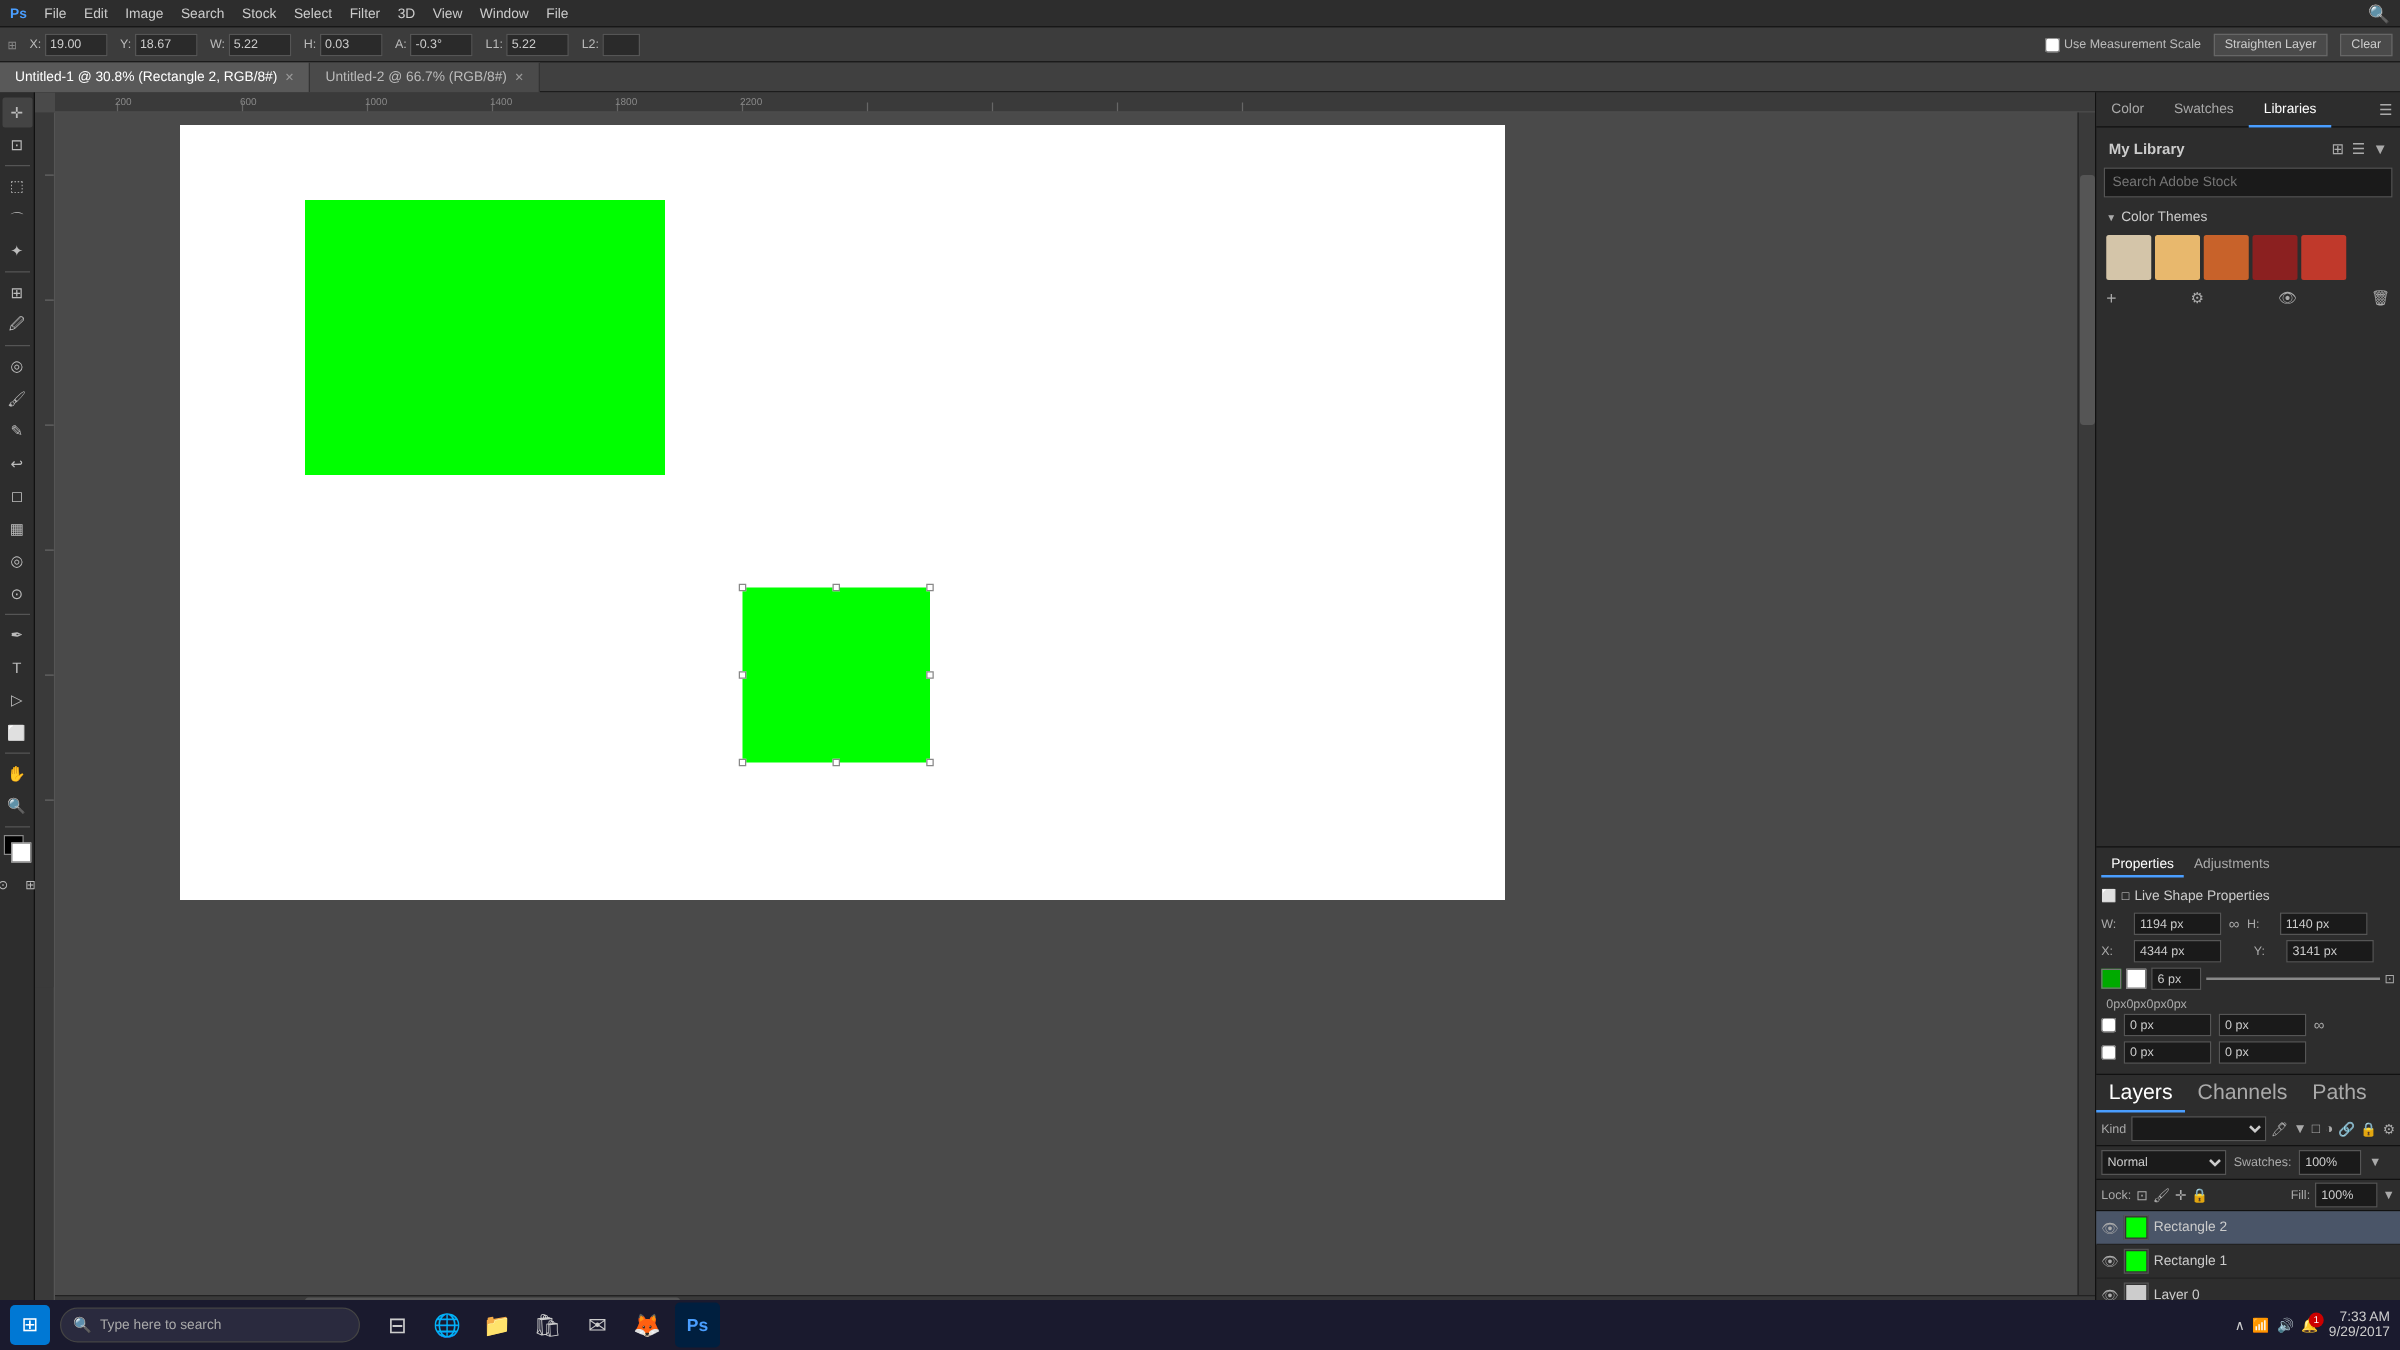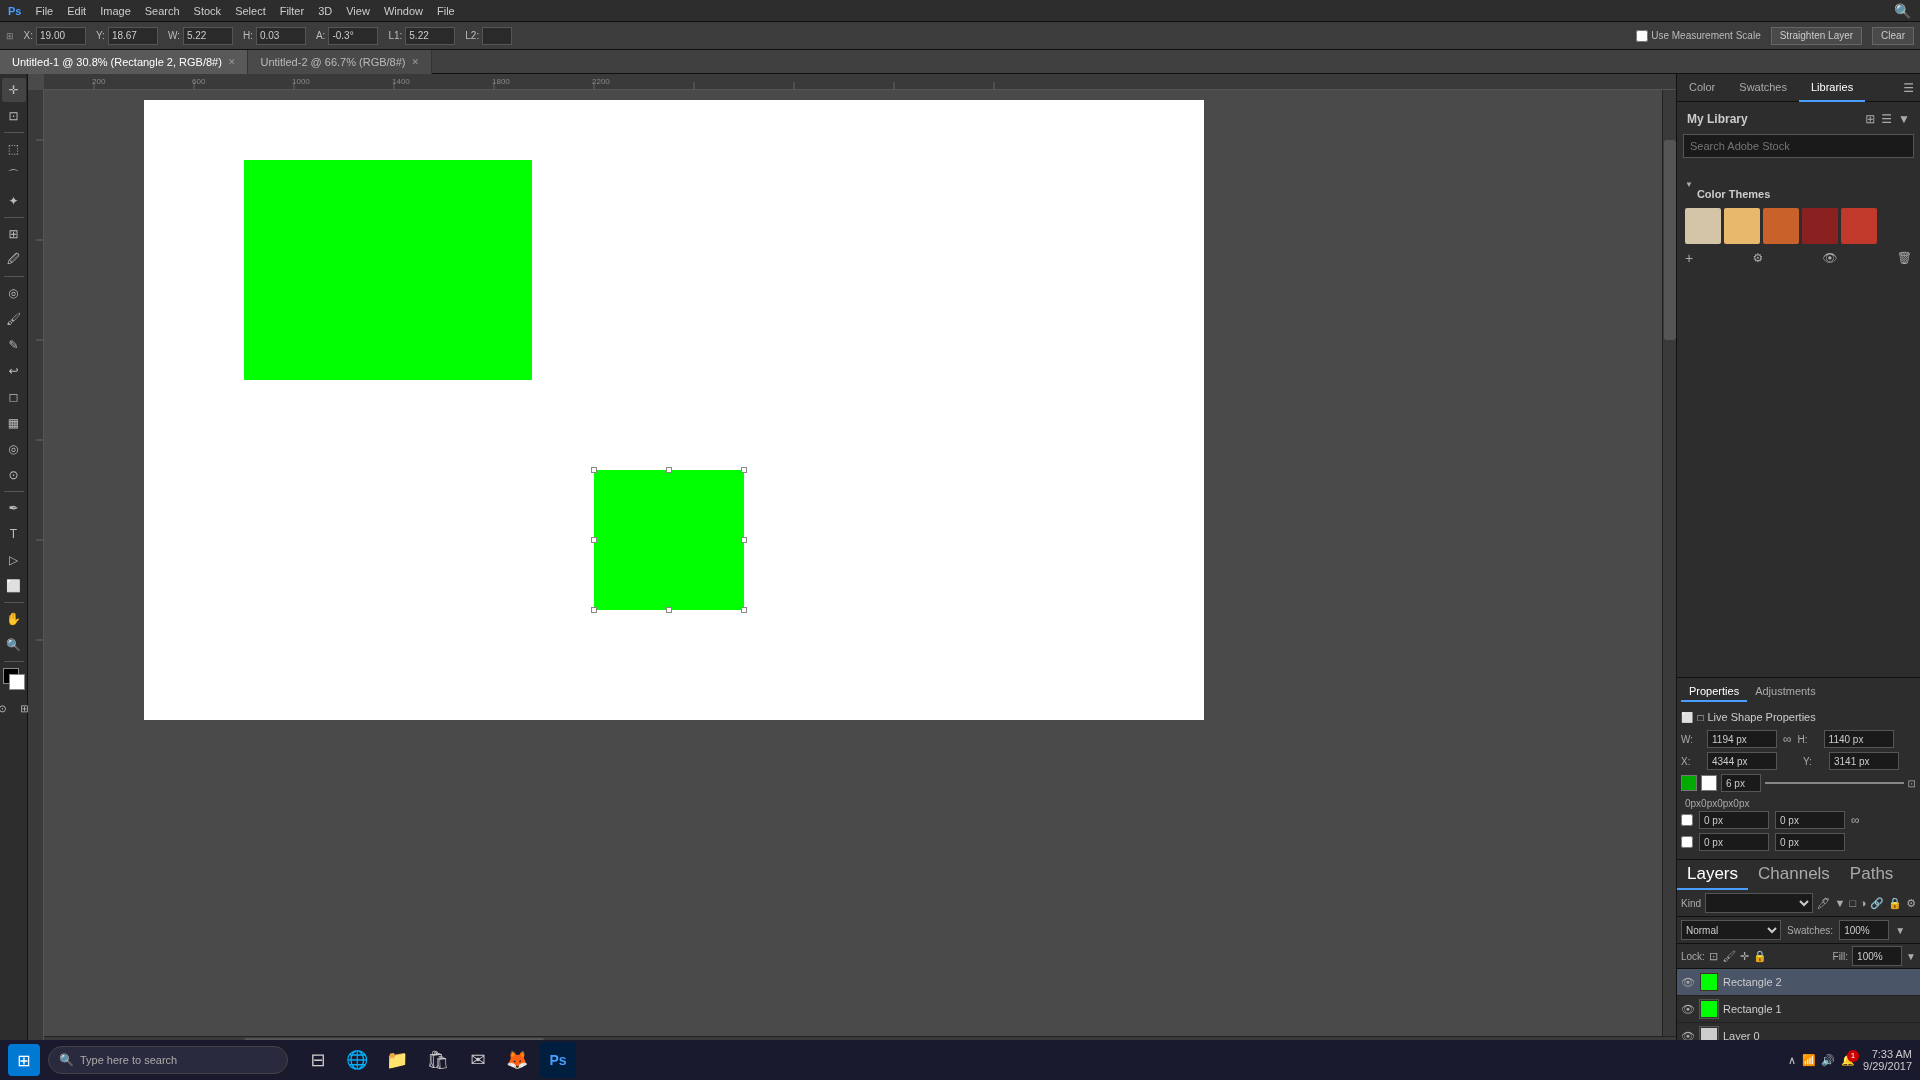--- a/index.html
+++ b/index.html
@@ -678,21 +678,21 @@
           <span style="font-size:12px; color:#aaa; cursor:pointer;">⊞</span>
           <span style="font-size:12px; color:#aaa; cursor:pointer;">☰</span>
           <span style="font-size:12px; color:#aaa; cursor:pointer;">▼</span>
         </div>
       </div>
       <input type="text" class="search-bar" placeholder="Search Adobe Stock" style="">
 
       
       <div class="section-header">
         <span class="section-arrow">▼</span>
-        <span style="font-weight:bold;margin-top:20px;">Color Themes</span>
+        <span style="font-weight:normal;">Color Themes</span>
       </div>
       <div class="color-swatches">
         <div class="color-swatch" style="background:#d4c5a9;"></div>
         <div class="color-swatch" style="background:#e8b86d;"></div>
         <div class="color-swatch" style="background:#c8622a;"></div>
         <div class="color-swatch" style="background:#8b2020;"></div>
         <div class="color-swatch" style="background:#c0392b;"></div>
       </div>
       <div class="section-actions">
         <span style="font-size:14px; color:#aaa; cursor:pointer;">+</span>

